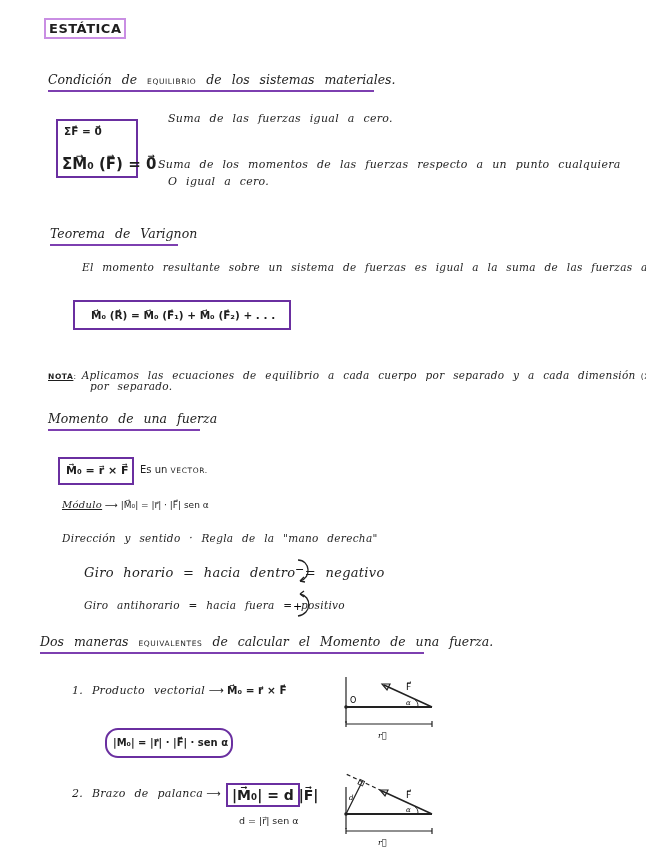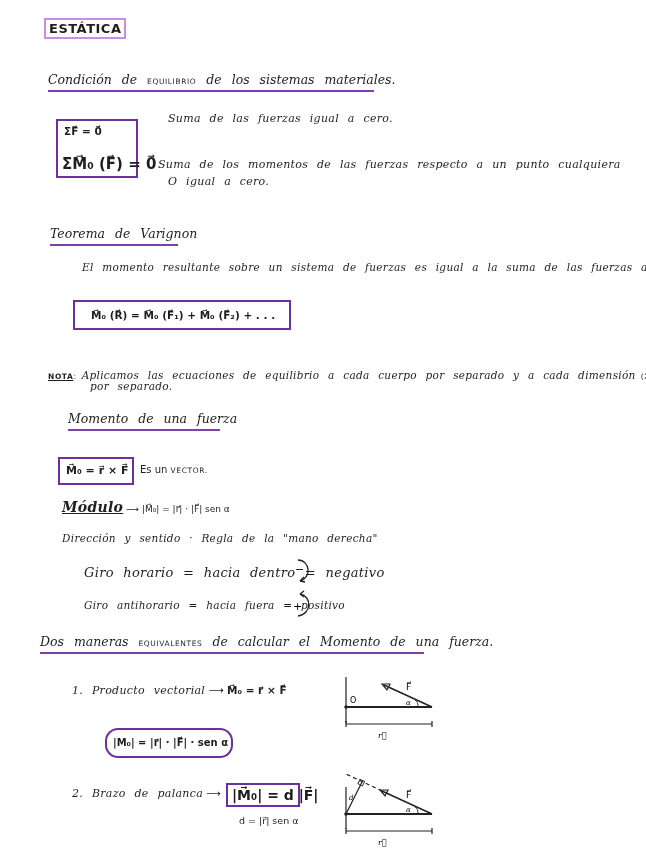--- a/index.html
+++ b/index.html
@@ -38,29 +38,29 @@
 <div class="abs hand" style="left:82px;top:261px;font-size:10.5px;">El momento resultante sobre un sistema de fuerzas es igual a la suma de las fuerzas aplicadas</div>
 <div class="abs pbox math" style="left:73px;top:300px;width:198px;height:26px;line-height:26px;padding-left:16px;">M⃗₀ (R⃗) = M⃗₀ (F⃗₁) + M⃗₀ (F⃗₂) + . . .</div>
 
 <div class="abs" style="left:48px;top:364px;">
   <span class="small-caps under" style="font-weight:bold;">NOTA</span><span class="small-caps">:</span>
   <span class="hand" style="font-size:10.5px;">Aplicamos las ecuaciones de equilibrio a cada cuerpo por separado y a cada dimensión</span>
   <span class="small-caps">(XYZ)</span>
 </div>
 <div class="abs hand" style="left:82px;top:380px;font-size:10.5px;margin-left:8px;">por separado.</div>
 
-<div class="abs section-title" style="left:48px;top:411px;width:152px;margin-left:20px;">Momento de una fuerza</div>
+<div class="abs section-title" style="left:48px;top:411px;width:152px;">Momento de una fuerza</div>
 
 <div class="abs pbox math" style="left:58px;top:457px;width:66px;height:24px;line-height:24px;padding-left:6px;font-size:11px;">M⃗₀ = r⃗ × F⃗</div>
 <div class="abs" style="left:140px;top:464px;font-size:10px;">
   <span>Es un</span>
   <span class="small-caps">VECTOR.</span>
 </div>
 <div class="abs" style="left:62px;top:499px;font-size:9px;">
-  <span class="hand under" style="font-size:14px;font-weight:bold;">Módulo</span>
+  <span class="hand under" style="font-size:10px;">Módulo</span>
   <span>⟶</span>
   <span>|M⃗₀| = |r⃗| · |F⃗| sen α</span>
 </div>
 <div class="abs hand" style="left:62px;top:532px;font-size:10.5px;">Dirección y sentido · Regla de la "mano derecha"</div>
 <div class="abs hand" style="left:84px;top:565px;font-size:13px;">Giro horario = hacia dentro = negativo</div>
 <div class="abs hand" style="left:84px;top:599px;font-size:10.5px;">Giro antihorario = hacia fuera = positivo</div>
 
 <svg style="left:290px;top:556px;" width="26" height="30">
   <path d="M8 4 C 20 4, 22 22, 10 25" fill="none" stroke="#222" stroke-width="1.3"></path>
   <path d="M10 25 l4 -4 M10 25 l5 1" stroke="#222" stroke-width="1.3" fill="none"></path>

